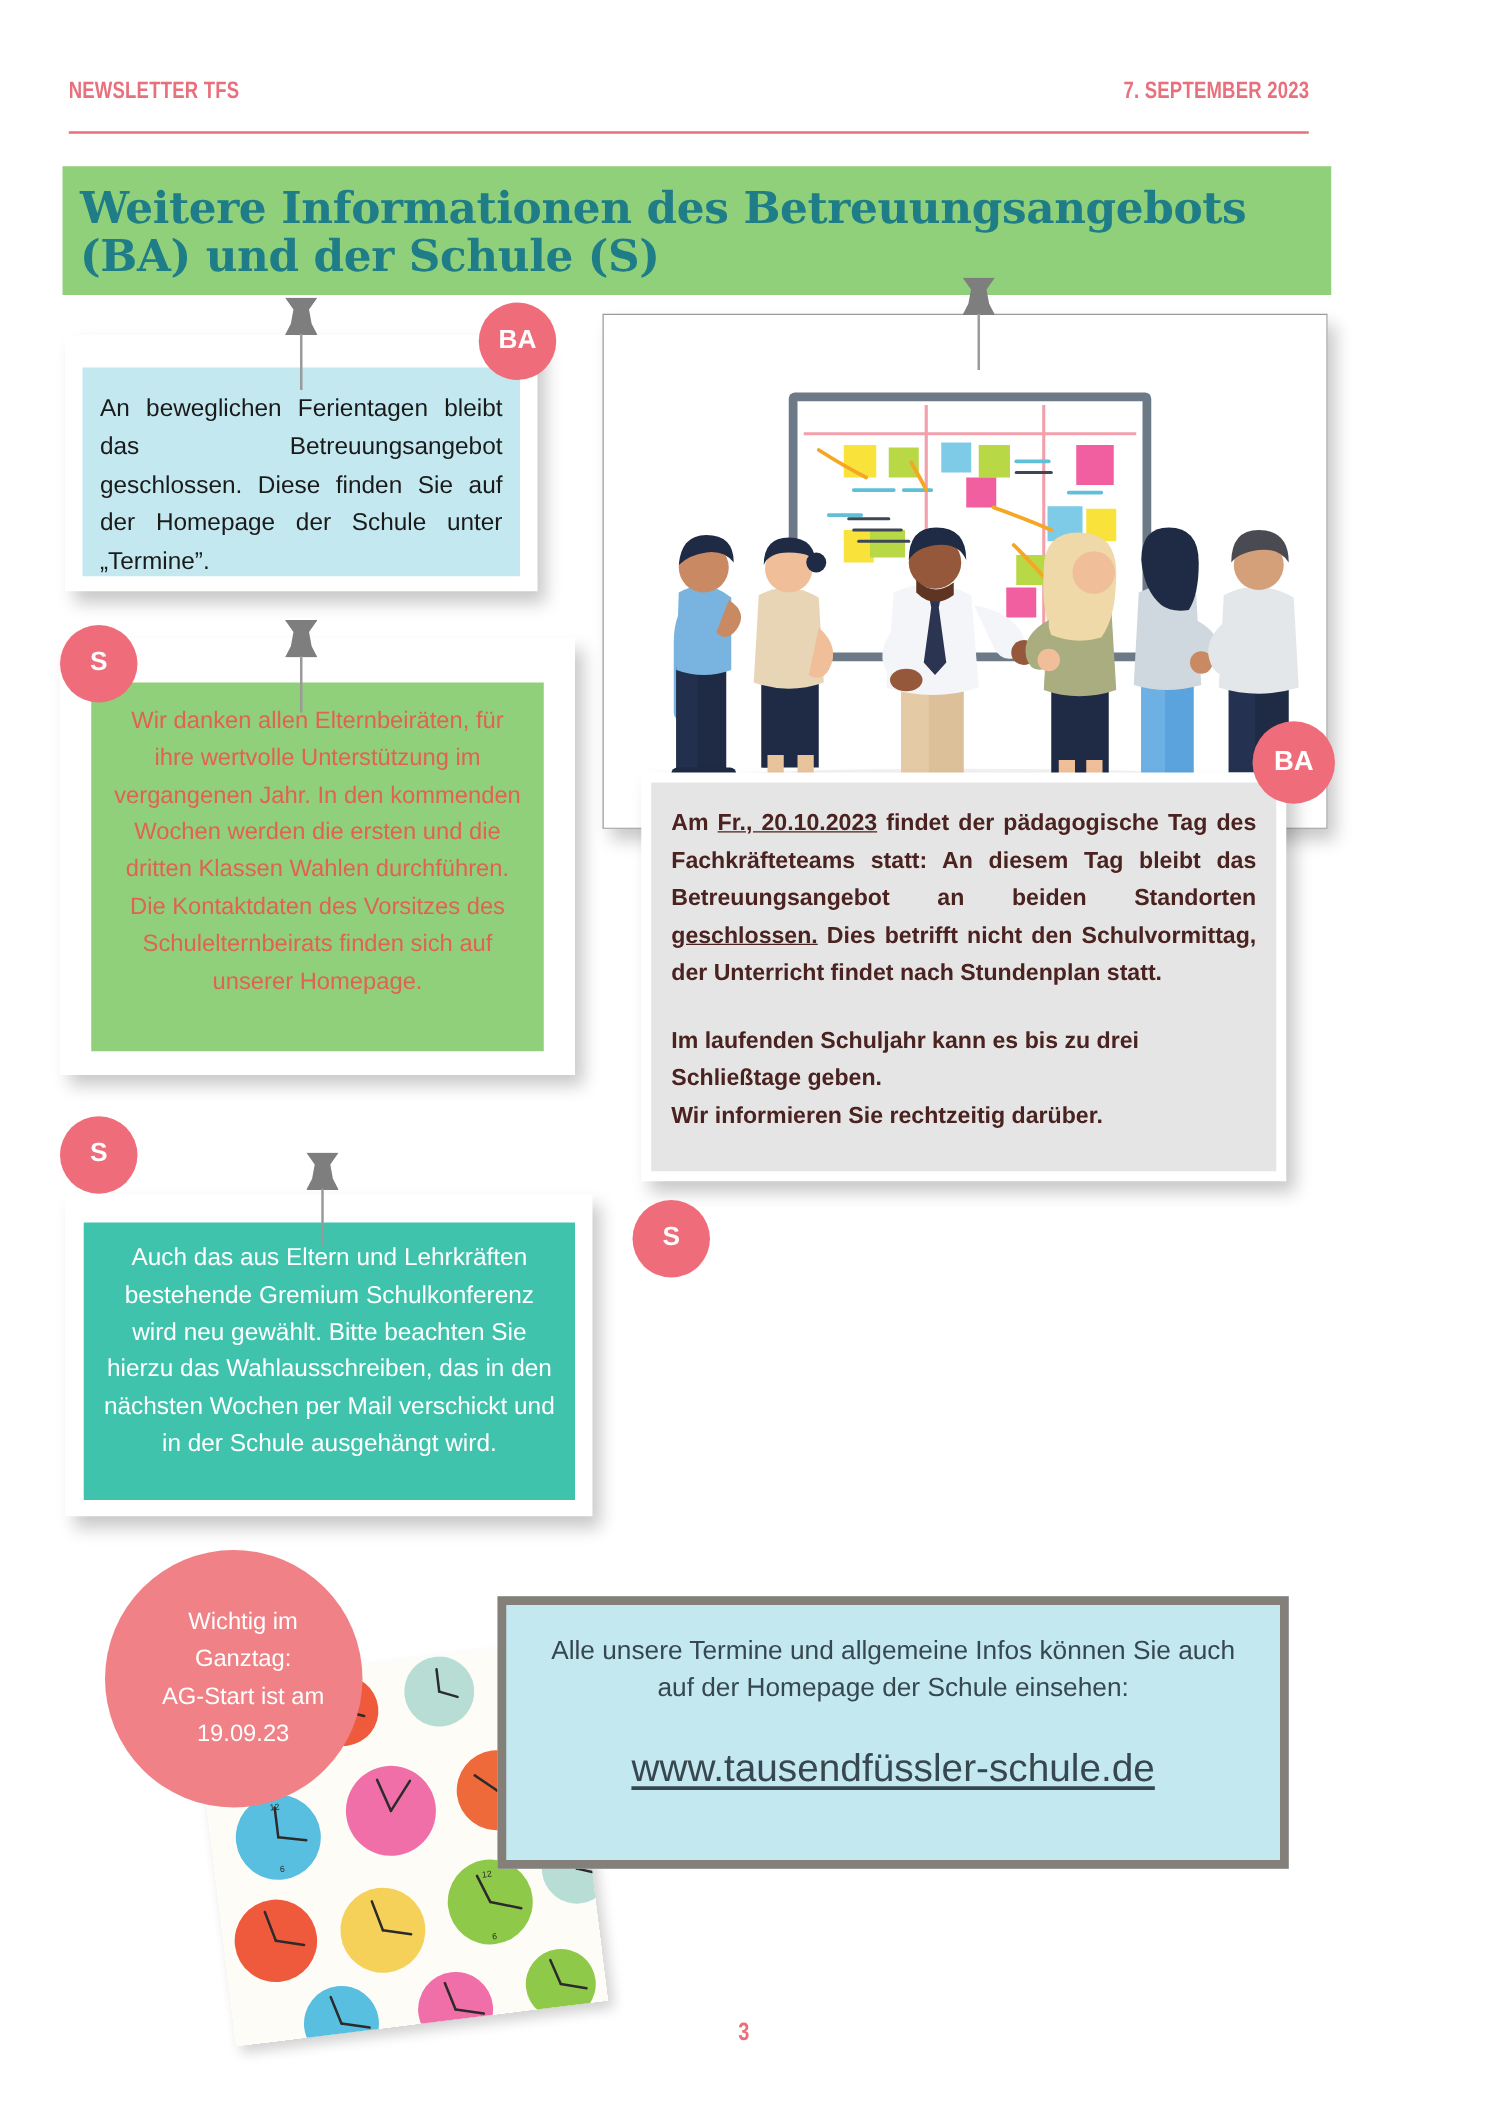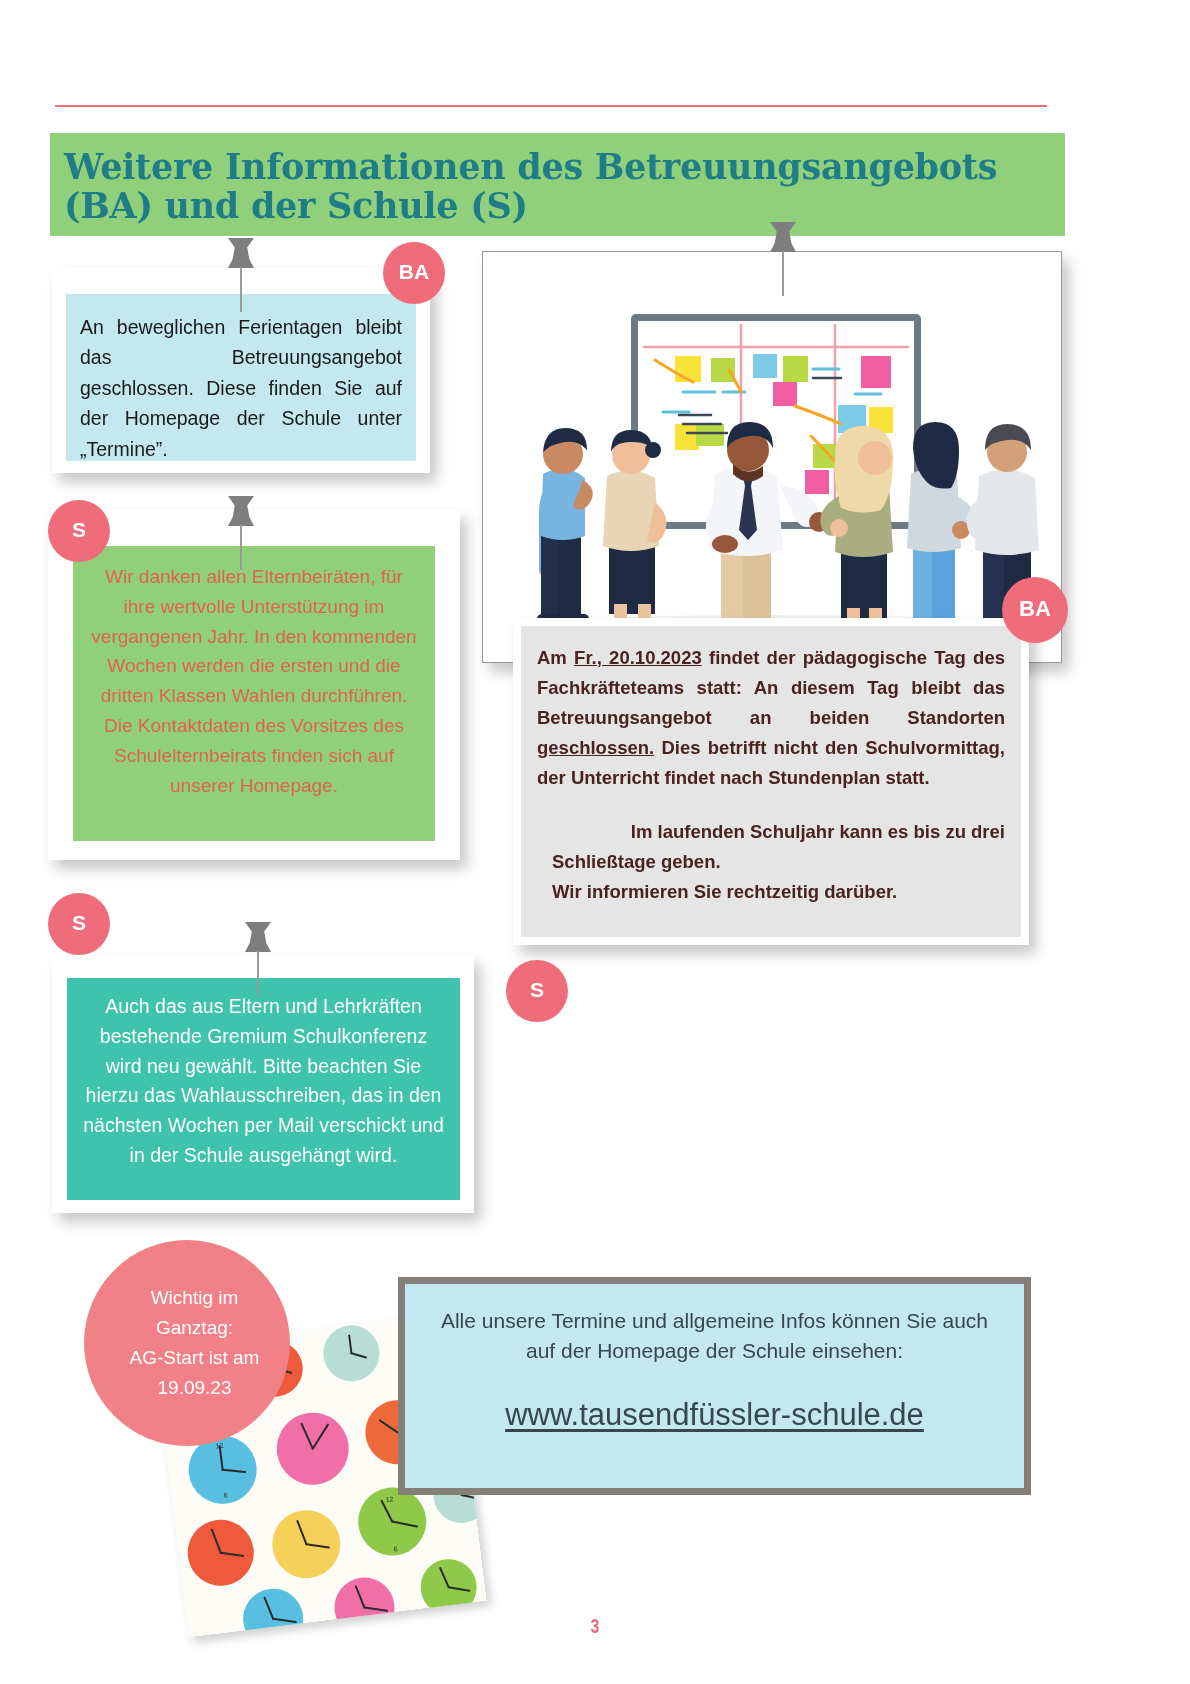--- a/index.html
+++ b/index.html
@@ -197,21 +197,21 @@
     padding: 17px 16px 0 16px;
   }
   #box-padagogischer p {
     font-size: 18.5px;
     font-weight: bold;
     line-height: 1.62;
     color: #4a2220;
     text-align: justify;
     text-align-last: left;
   }
-  #box-padagogischer p.tight { text-align: right; margin-left: 15px; }
+  #box-padagogischer p.tight { text-align: left; }
   #box-padagogischer u { text-decoration: underline; }
   #box-padagogischer .gap { height: 24px; }
 
   
   #box-sprechtage {
     position: absolute;
     left: 517px; top: 983px;
     width: 512px; height: 217px;
     background: #90d07a;
     padding: 40px 30px 0 30px;
@@ -290,20 +290,24 @@
     font-size: 20px;
     color: #e8707c;
     transform: scaleX(0.8);
   }
 </style>
 </head>
 <body>
 
 <div class="page">
 
+  <div class="masthead">
+    <div class="masthead-left">NEWSLETTER TFS</div>
+    <div class="masthead-right">7. SEPTEMBER 2023</div>
+  </div>
   <div class="masthead-rule"></div>
 
   <div class="title-banner">
     <h1>Weitere Informationen des Betreuungsangebots (BA) und der Schule (S)</h1>
   </div>
 
   <div class="pin" style="left:228px; top:238px;">
     <div class="pin-head"></div>
     <div class="pin-needle"></div>
   </div>

